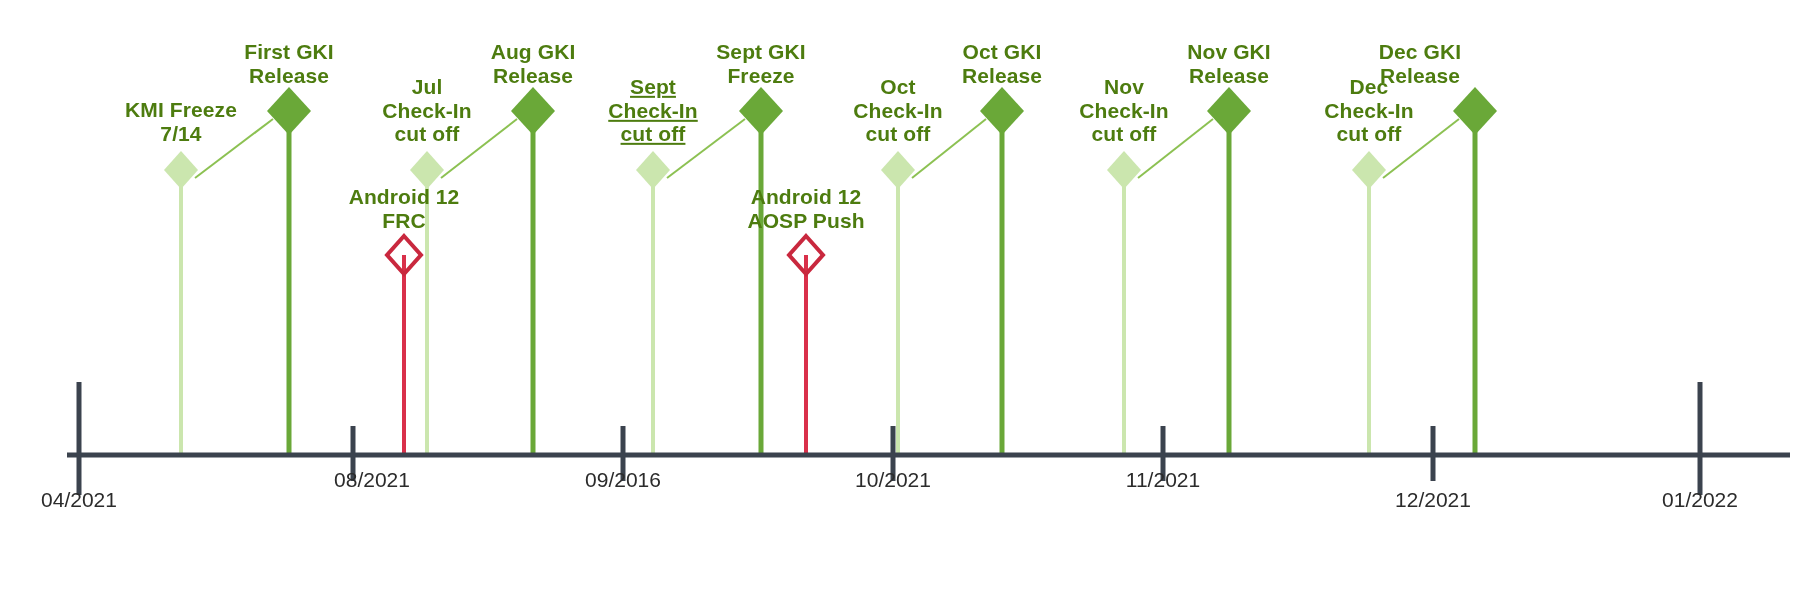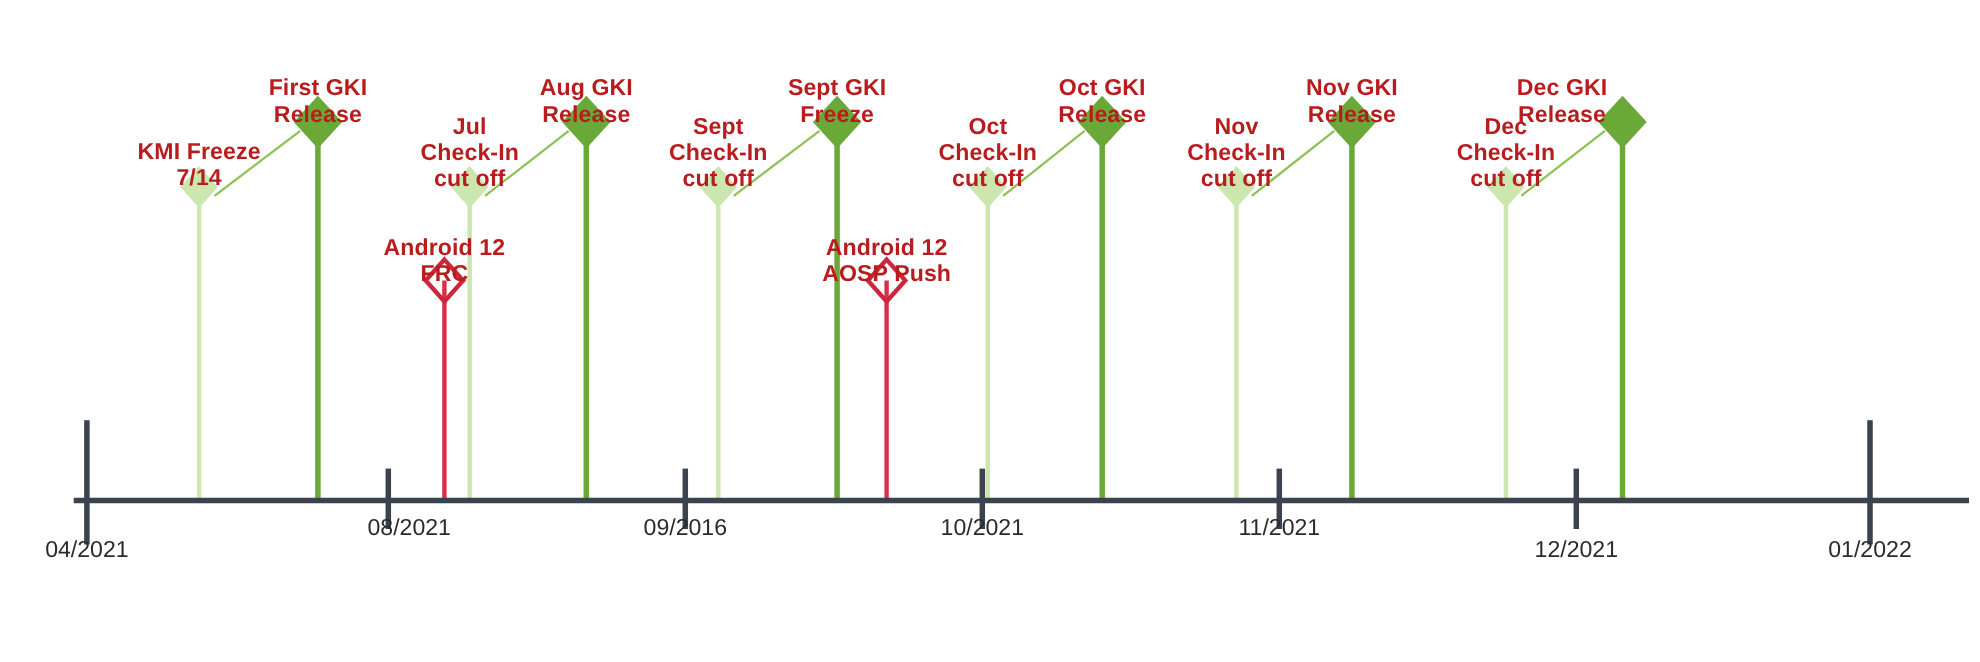--- a/index.html
+++ b/index.html
@@ -24,27 +24,26 @@
     left: 0;
     top: 0;
     width: 1800px;
     height: 602px;
   }
   .ms-label {
     position: absolute;
     font-family: "Liberation Sans", sans-serif;
     font-size: 21px;
     font-weight: bold;
-    color: #b91c1c;
+    color: #4d7c0f;
     line-height: 1.13;
     text-align: center;
     white-space: pre-line;
     transform: translate(-50%, -100%);
     letter-spacing: 0.1px;
-    margin-top: 29px;
   }
   .tick-label {
     position: absolute;
     font-family: "Liberation Sans", sans-serif;
     font-size: 21px;
     font-weight: normal;
     color: #2b2b2b;
     line-height: 1.1;
     text-align: center;
     white-space: nowrap;
@@ -112,21 +111,21 @@
 7/14</div>
       <div class="ms-label" style="left: 289px; top: 87px;">First GKI
 Release</div>
       <div class="ms-label" style="left: 427px; top: 146px;">Jul
 Check-In
 cut off</div>
       <div class="ms-label" style="left: 533px; top: 87px;">Aug GKI
 Release</div>
       <div class="ms-label" style="left: 404px; top: 232px;">Android 12
 FRC</div>
-      <div class="ms-label" style="left: 653px; top: 146px;">Sept
+      <div class="ms-label" style="left: 653px; top: 146px; text-decoration: underline;">Sept
 Check-In
 cut off</div>
       <div class="ms-label" style="left: 761px; top: 87px;">Sept GKI
 Freeze</div>
       <div class="ms-label" style="left: 806px; top: 232px;">Android 12
 AOSP Push</div>
       <div class="ms-label" style="left: 898px; top: 146px;">Oct
 Check-In
 cut off</div>
       <div class="ms-label" style="left: 1002px; top: 87px;">Oct GKI

